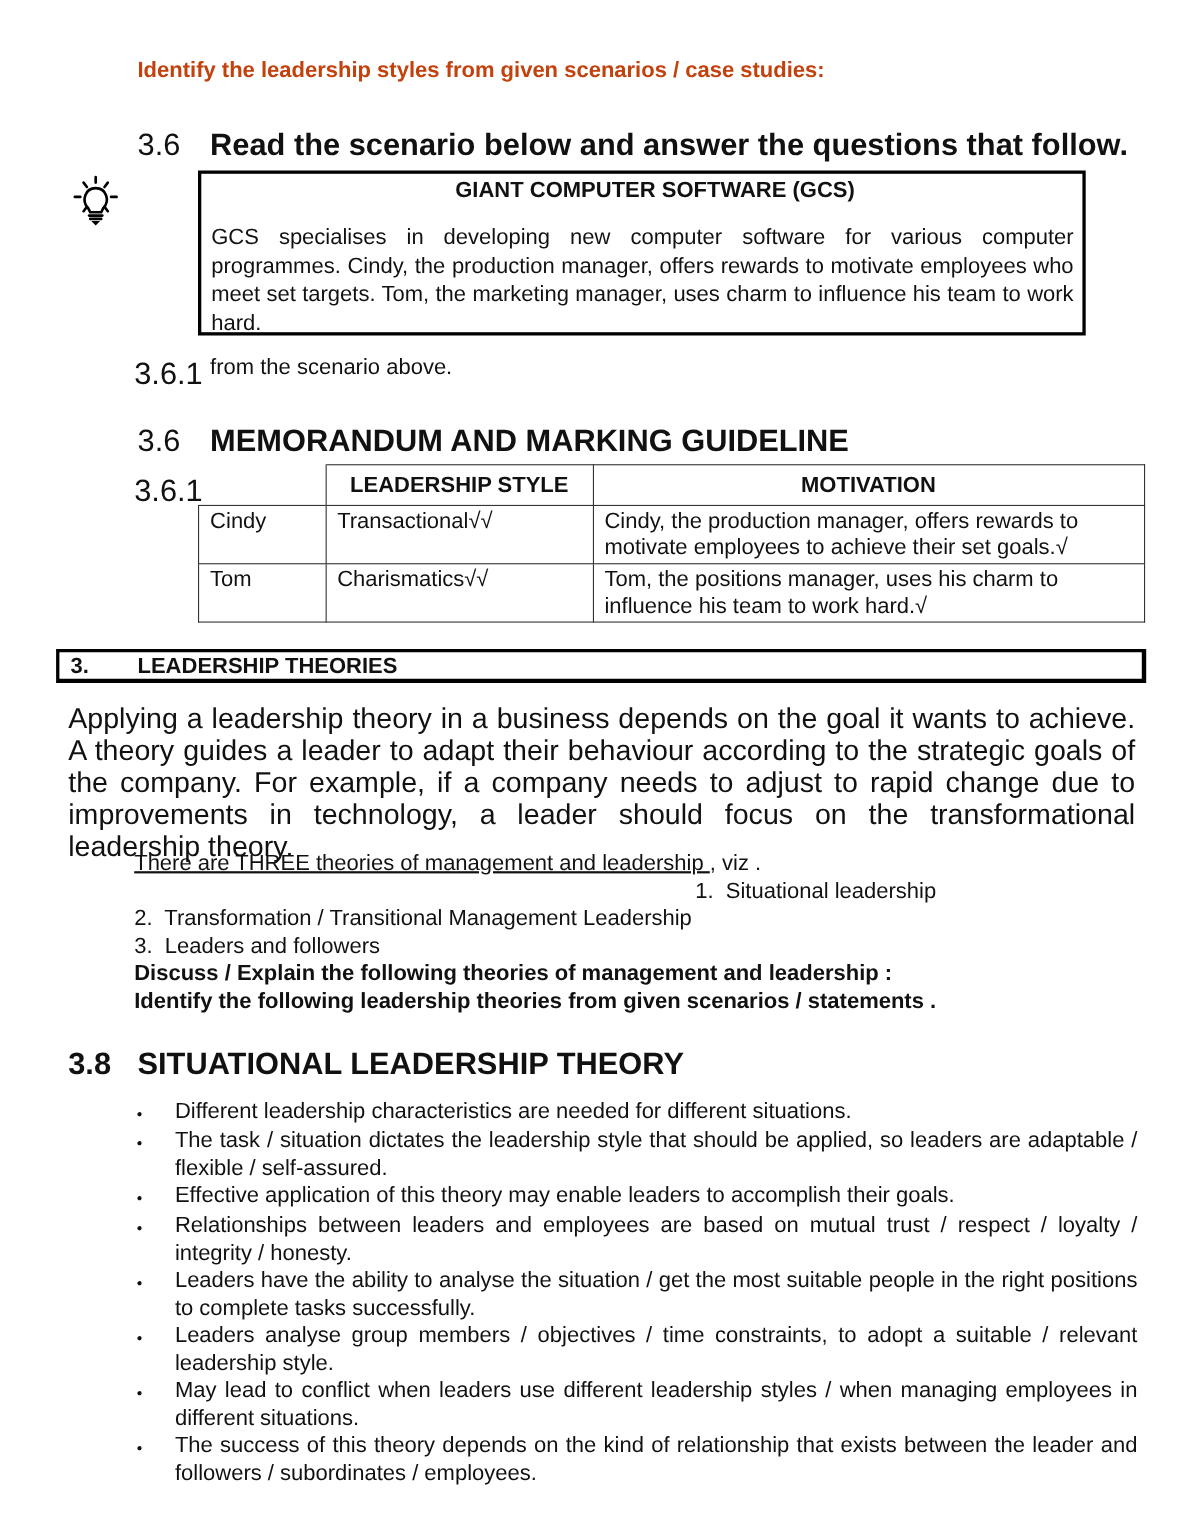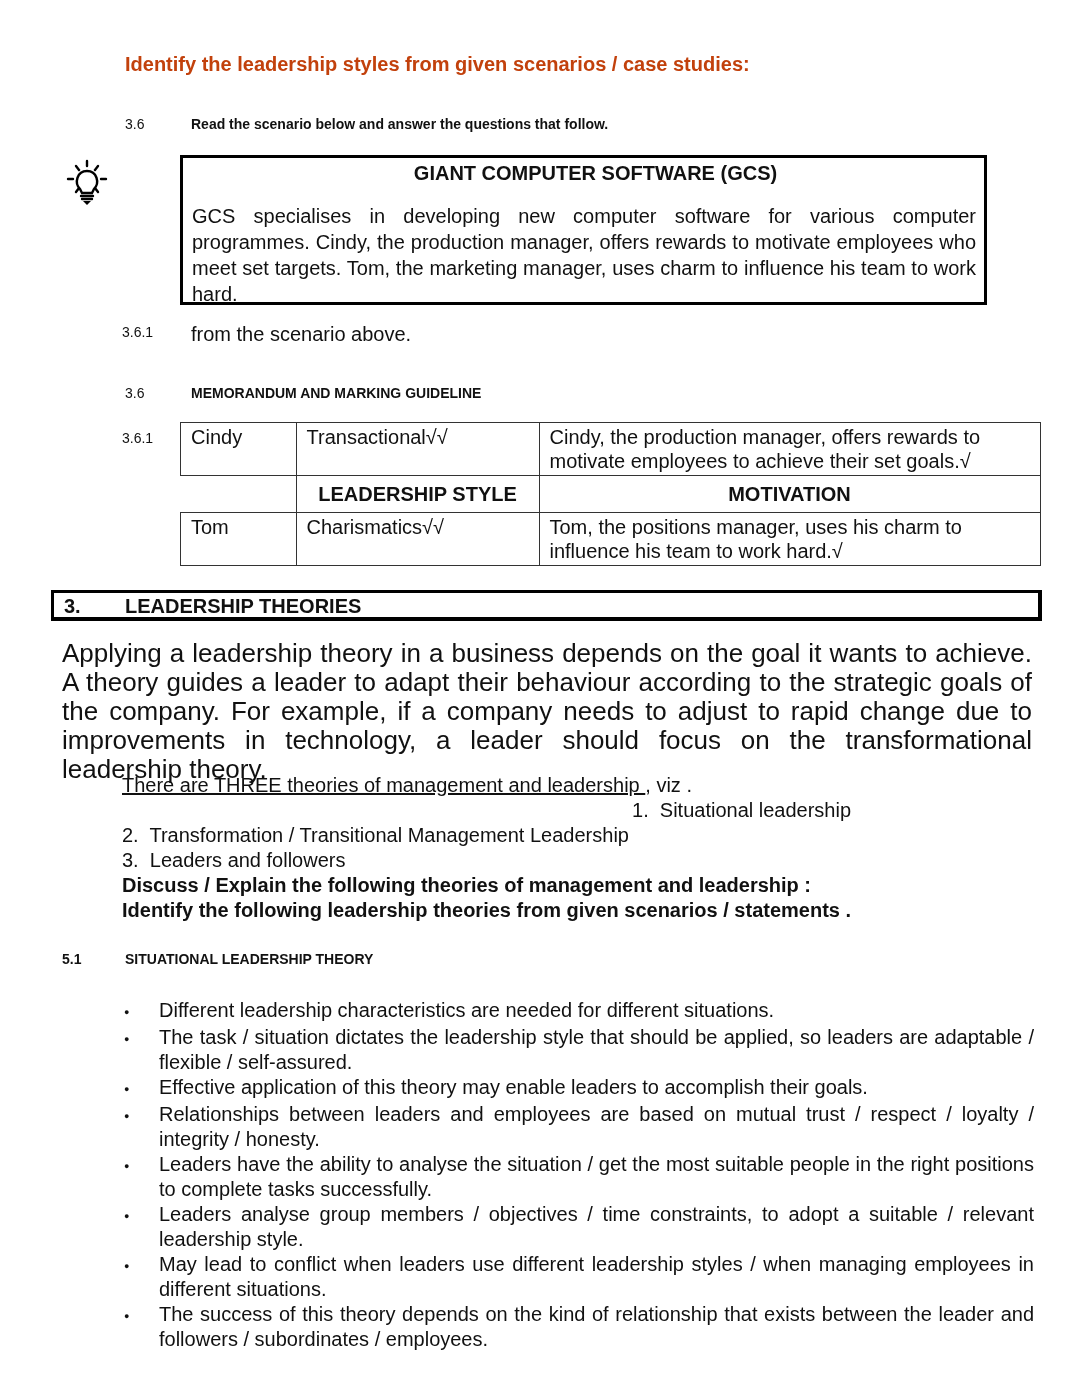--- a/index.html
+++ b/index.html
@@ -4,21 +4,21 @@
 <style>
   html, body { margin: 0; padding: 0; background: #ffffff; }
   body {
     width: 1080px; height: 1386px; position: relative; overflow: hidden;
     font-family: "Liberation Sans", sans-serif; color: #111;
   }
   .abs { position: absolute; }
   .gray-head {
     color: #c2410c; font-weight: bold; font-size: 20px; line-height: 25px;
   }
-  .num { font-size: 14px; }
+  .num { font-size: 28px; }
   .bold { font-weight: bold; }
   .txt { font-size: 20px; line-height: 26px; }
   .scenario-box {
     left: 180px; top: 155px; width: 807px; height: 150px;
     border: 3px solid #000; box-sizing: border-box;
   }
   .scenario-title {
     text-align: center; font-weight: bold; font-size: 20px; margin-top: 4px; margin-left: 24px;
   }
   .scenario-text {
@@ -89,31 +89,31 @@
 </div>
 
 <div class="abs num" style="left:125px; top:385px;">3.6</div>
 <div class="abs num bold" style="left:191px; top:385px;">MEMORANDUM AND MARKING GUIDELINE</div>
 
 <div class="abs num" style="left:122px; top:430px;">3.6.1</div>
 
 <table class="memo">
   <tbody>
       <tr>
+    <td class="empty" style="width:95px;"></td>
+    <td class="hdr" style="width:222px;">LEADERSHIP STYLE</td>
+    <td class="hdr" style="width:480px;">MOTIVATION</td>
+  </tr>
+  <tr>
     <td>Cindy</td>
     <td>Transactional√√</td>
     <td>
       <div>Cindy, the production manager, offers rewards to</div>
       <div>motivate employees to achieve their set goals.√</div>
     </td>
-  </tr>
-  <tr>
-    <td class="empty" style="width:95px;"></td>
-    <td class="hdr" style="width:222px;">LEADERSHIP STYLE</td>
-    <td class="hdr" style="width:480px;">MOTIVATION</td>
   </tr>
   <tr>
     <td>Tom</td>
     <td>Charismatics√√</td>
     <td>
       <div>Tom, the positions manager, uses his charm to</div>
       <div>influence his team to work hard.√</div>
     </td>
   </tr>
 </tbody>
@@ -128,21 +128,21 @@
 
 <div class="abs list">
   <div><span class="u">There are THREE theories of management and leadership </span><span>, viz .</span></div>
   <div style="white-space:pre;text-align:right;">1.  Situational leadership</div>
   <div style="white-space:pre;">2.  Transformation / Transitional Management Leadership</div>
   <div style="white-space:pre;">3.  Leaders and followers</div>
   <div class="bold">Discuss / Explain the following theories of management and leadership :</div>
   <div class="bold">Identify the following leadership theories from given scenarios / statements .</div>
 </div>
 
-<div class="abs num bold" style="left:62px; top:951px;">5.1</div>
+<div class="abs num bold" style="left:62px; top:951px;">3.8</div>
 <div class="abs num bold" style="left:125px; top:951px;">SITUATIONAL LEADERSHIP THEORY</div>
 
 <div class="abs bullets">
   <div class="bullet">
       <span class="dot" style="font-size: 9px; line-height: 25px; padding-top: 2px;">●</span>
       <span class="bt">Different leadership characteristics are needed for different situations.</span>
     </div>
   <div class="bullet">
       <span class="dot" style="font-size: 9px; line-height: 25px; padding-top: 2px;">●</span>
       <span class="bt">The task / situation dictates the leadership style that should be applied, so leaders are adaptable / flexible / self-assured.</span>

